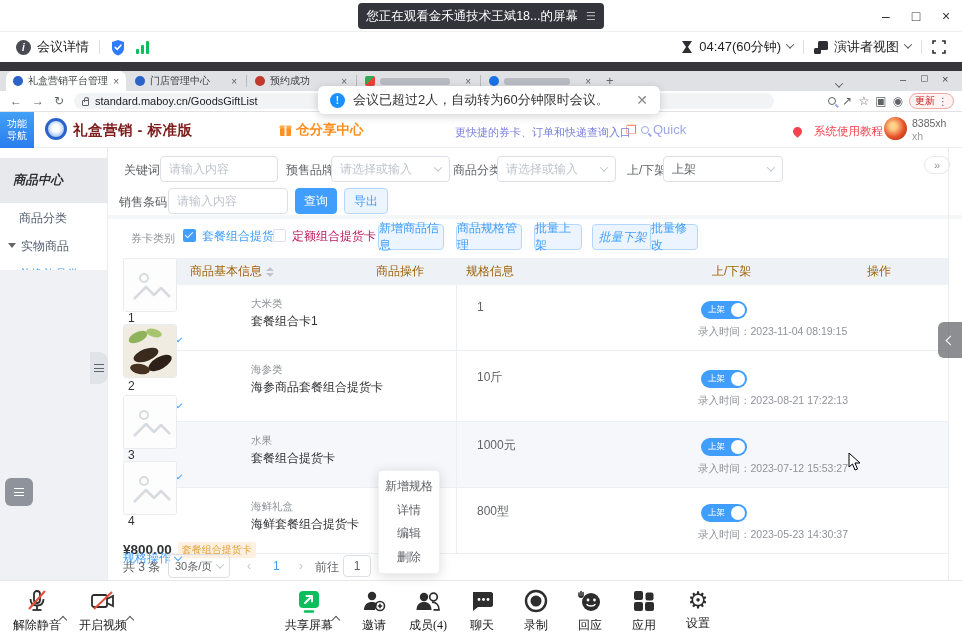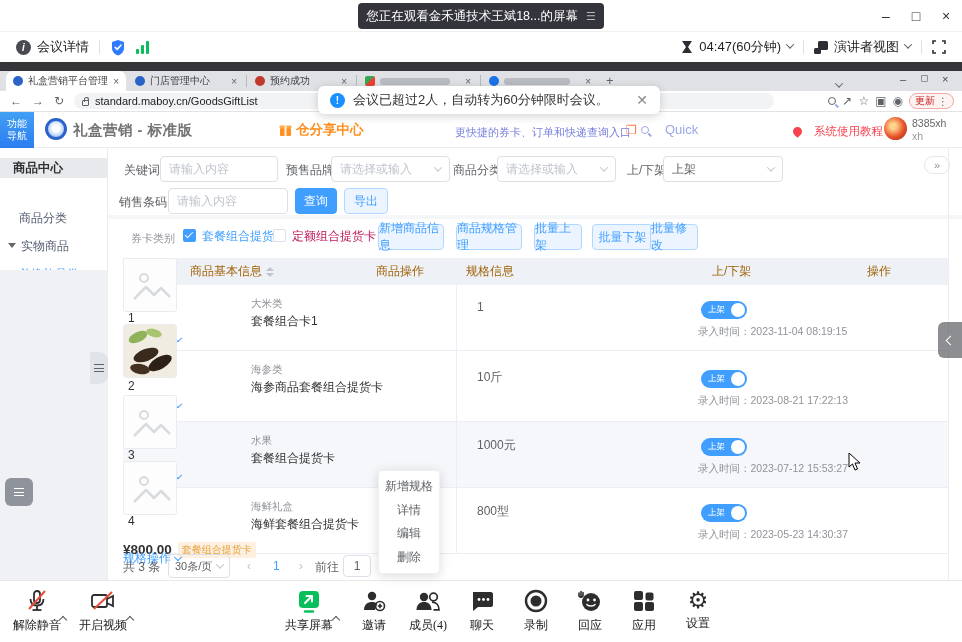--- a/index.html
+++ b/index.html
@@ -41,36 +41,36 @@
   #toast{left:318px;top:86px;width:342px;height:28px;background:#fff;border-radius:6px;box-shadow:0 2px 10px rgba(0,0,0,.18);
     display:flex;align-items:center;padding:0 12px;gap:8px;z-index:60;}
   #toast .tic{width:15px;height:15px;border-radius:50%;background:#1890ff;color:#fff;font-size:10px;font-weight:bold;display:flex;align-items:center;justify-content:center;}
   #toast .ttx{font-size:13px;color:#333;white-space:nowrap;}
   #toast .tcl{margin-left:auto;color:#8a8a8a;font-size:14px;}
   
   #apphead{left:0;top:112px;width:962px;height:36px;background:#fff;border-bottom:1px solid #ececec;}
   #fn-nav{left:0;top:112px;width:34px;height:36px;background:linear-gradient(180deg,#42a0f5,#2a7df0);color:#fff;font-size:10px;
     line-height:12px;display:flex;align-items:center;justify-content:center;text-align:center;}
   #logo{left:45px;top:118px;width:22px;height:22px;border-radius:50%;border:3px solid #2b63c9;background:radial-gradient(circle at 50% 45%,#fff 30%,#7fb0f0 90%);}
-  #brand{left:73px;top:121px;font-size:14.5px;font-weight:bold;color:#737373;letter-spacing:.5px;}
+  #brand{left:73px;top:121px;font-size:14.5px;font-weight:bold;color:#7f1d1d;letter-spacing:.5px;}
   #sharecenter{left:279px;top:121px;display:flex;align-items:center;gap:4px;color:#ff8f1f;font-weight:bold;font-size:13.5px;}
   #quicktip{left:455px;top:125px;font-size:11px;color:#767ddd;}
   #quickgo{left:626px;top:123px;color:#ff7a45;font-size:12px;font-weight:bold;}
-  #quick{left:641px;top:122px;display:flex;align-items:center;gap:16px;color:#9aa6e6;font-size:13px;}
+  #quick{left:641px;top:122px;display:flex;align-items:center;gap:4px;color:#9aa6e6;font-size:13px;}
   .mag{width:8px;height:8px;border:1.5px solid #9aa6e6;border-radius:50%;position:relative;}
   .mag:after{content:"";position:absolute;left:6px;top:7px;width:4px;height:1.5px;background:#9aa6e6;transform:rotate(45deg);}
   #tutorial{left:793px;top:124px;display:flex;align-items:center;gap:12px;color:#f5434f;font-size:11.5px;}
   .pin{width:9px;height:9px;background:#f5434f;border-radius:50% 50% 50% 0;transform:rotate(-45deg);}
   #avatar{left:884px;top:117px;width:23px;height:23px;border-radius:50%;background:radial-gradient(circle at 40% 40%,#ffd38a 15%,#e8542c 55%,#9c2b10 95%);}
   #uname{left:912px;top:117px;font-size:10.5px;color:#666;line-height:13px;}
   #uname .sub{color:#999;}
   
   #sidebar{left:0;top:148px;width:108px;height:432px;background:#fff;border-right:1px solid #ececec;}
-  #sidebar .section{position:absolute;left:0;top:10px;width:108px;height:20px;background:#e7e9ec;display:flex;align-items:center;
-    padding-left:13px;font-size:12.5px;font-weight:bold;color:#303133;}
+  #sidebar .section{position:absolute;left:0;top:10px;width:108px;height:45px;background:#e7e9ec;display:flex;align-items:center;
+    padding-left:13px;font-size:12.5px;font-weight:bold;color:#303133;font-style:italic;}
   .snav{position:absolute;font-size:12px;color:#515a6e;}
   .snav.active{color:#409eff;}
   .tri{display:inline-block;width:0;height:0;border-left:4px solid transparent;border-right:4px solid transparent;border-top:5px solid #666;margin-right:5px;vertical-align:2px;}
   #side-gray{left:0;top:270px;width:107px;height:310px;background:#f0f1f4;}
   #side-handle{left:90px;top:352px;width:18px;height:32px;background:#e0e3e7;border-radius:0 9px 9px 0;display:flex;align-items:center;justify-content:center;z-index:5;}
   .listic{width:10px;height:8px;border-top:1.5px solid #5d646e;border-bottom:1.5px solid #5d646e;position:relative;}
   .listic:after{content:"";position:absolute;left:0;top:2.7px;width:10px;height:1.5px;background:#5d646e;}
   #float-widget{left:5px;top:478px;width:28px;height:28px;background:rgba(125,130,140,.85);border-radius:6px;display:flex;align-items:center;justify-content:center;z-index:50;}
   #float-widget .listic{border-color:#fff;}#float-widget .listic:after{background:#fff;}
   
@@ -345,21 +345,21 @@
     <div class="flabel" style="left:23px;top:83px;font-size:11px;color:#909399;">券卡类别</div>
     <div class="abs" style="left:75px;top:80px;font-size:12px;color:#409eff;">
       <span class="ckbox on"></span><span>套餐组合提货卡</span>
     </div>
     <div class="abs" style="left:165px;top:80px;font-size:12px;color:#be185d;">
       <span class="ckbox off"></span><span>定额组合提货卡</span>
     </div>
     <div class="btn plain" style="left:270px;top:76px;width:66px;">新增商品信息</div>
     <div class="btn plain" style="left:348px;top:76px;width:66px;">商品规格管理</div>
     <div class="btn plain" style="left:426px;top:76px;width:48px;">批量上架</div>
-    <div class="btn plain" style="left:484px;top:76px;width:61px;">批量下架</div>
+    <div class="btn plain" style="left:484px;top:76px;width:61px;font-style:italic;">批量下架</div>
     <div class="btn plain" style="left:542px;top:76px;width:48px;">批量修改</div>
 
     <div class="abs" id="thead">
       <div class="hcell" style="left:5px;">序号</div>
       <div class="hcell" style="left:67px;">
         <span>商品基本信息</span>
         <span class="sorts">
             <i class="su"></i>
             <i class="sd"></i>
           </span>

